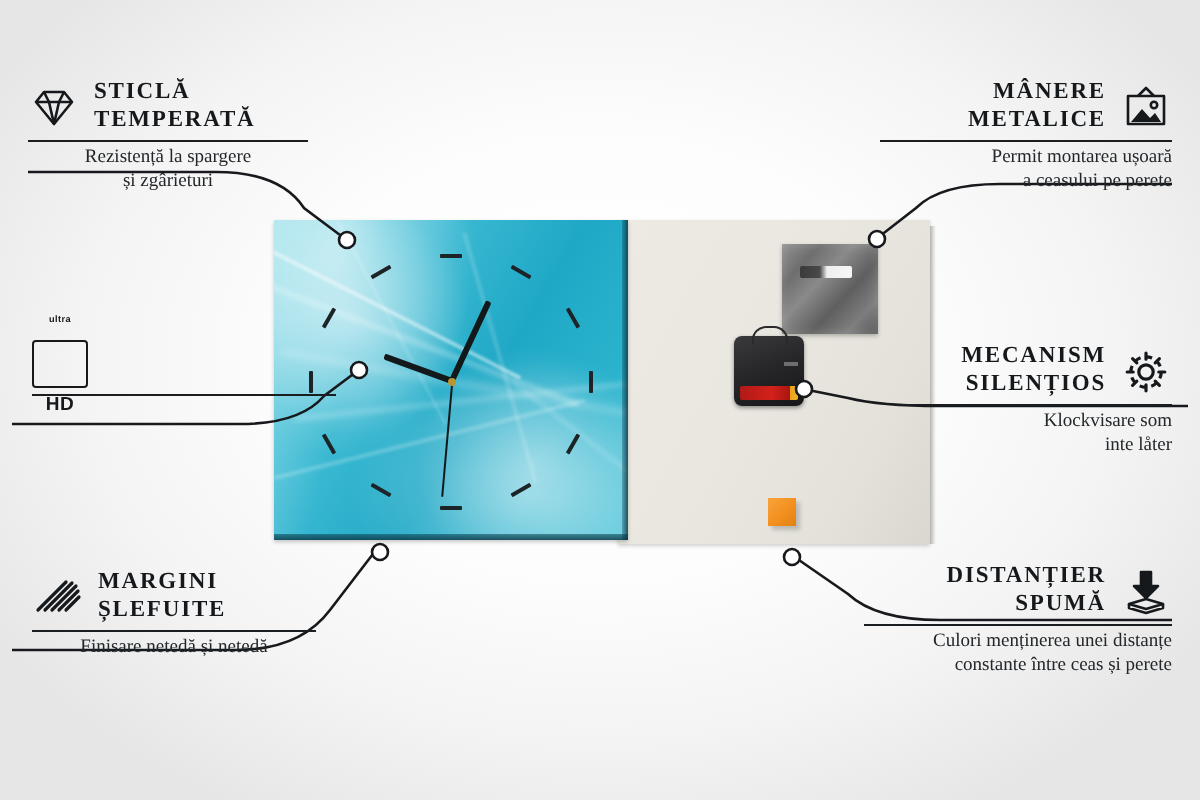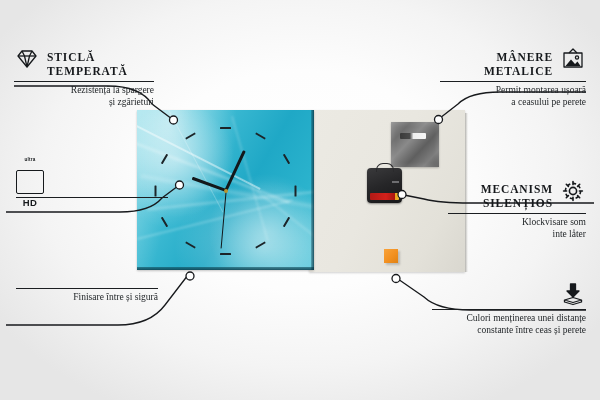--- a/index.html
+++ b/index.html
@@ -93,29 +93,29 @@
     background:#b8952f;left:86.5px;top:78.5px;z-index:6;}
 
   
   svg.leaders{position:absolute;left:0;top:0;width:600px;height:400px;pointer-events:none;}
 
   .callout{position:absolute;}
   .co-head{display:flex;align-items:center;gap:7px;}
   .co-title{
     font-family:"Liberation Serif", serif;font-weight:bold;
     font-size:11.5px;letter-spacing:.9px;color:#16191c;line-height:13.5px;
-    text-transform:uppercase;white-space:pre-line;margin-top:11px;
+    text-transform:uppercase;white-space:pre-line;
   }
   .rule{height:1.2px;background:#1b1e21;margin:3px 0 3px 0;}
   .co-sub{
     font-family:"Liberation Serif", serif;font-size:9.5px;line-height:11.5px;
     color:#23272a;white-space:pre-line;
   }
   .left .co-head{justify-content:flex-start;}
-  .left .co-sub{text-align:right;}
+  .left .co-sub{text-align:center;}
   .right .co-head{justify-content:flex-end;}
   .right .co-title{text-align:right;}
   .right .co-sub{text-align:right;}
 
   .ico{width:26px;height:24px;flex:0 0 26px;position:relative;}
   .ico svg{display:block;}
 
   .hdbox{
     width:26px;height:22px;border:1.4px solid #16191c;border-radius:2px;
     display:flex;flex-direction:column;align-items:center;justify-content:center;
@@ -224,22 +224,37 @@
         <span class="hdbox">
           <span class="u">ultra</span>
           <span class="h">HD</span>
         </span>
       </span>
     </div>
     <div class="rule"></div>
   </div>
 
   <div class="callout left" style="left:16px;top:285px;width:142px;">
-    <div class="rule"></div>
-    <div class="co-sub">Finisare între și sigură</div>
+    <div class="co-head">
+      <span class="ico">
+        <svg viewBox="0 0 26 24" width="26" height="24">
+          <g stroke="#16191c" stroke-width="1.6" stroke-linecap="round">
+            <line x1="3" y1="18" x2="17" y2="4"></line>
+            <line x1="6.5" y1="18" x2="20" y2="4.5"></line>
+            <line x1="10" y1="18" x2="22" y2="6"></line>
+            <line x1="13.5" y1="18" x2="23" y2="8.5"></line>
+            <line x1="17" y1="18" x2="23.5" y2="11.5"></line>
+          </g>
+        </svg>
+      </span>
+      <span class="co-title">MARGINI
+ȘLEFUITE</span>
+    </div>
+    <div class="rule"></div>
+    <div class="co-sub">Finisare netedă și netedă</div>
   </div>
 
   <div class="callout right" style="left:448px;top:172px;width:138px;">
     <div class="co-head">
       <span class="co-title">MECANISM
 SILENȚIOS</span>
       <span class="ico">
         <svg viewBox="0 0 26 24" width="26" height="24">
           <g fill="none" stroke="#16191c" stroke-width="1.6">
             <circle cx="13" cy="12" r="3.6"></circle>
@@ -271,20 +286,22 @@
         </svg>
       </span>
     </div>
     <div class="rule"></div>
     <div class="co-sub">Permit montarea ușoară
 a ceasului pe perete</div>
   </div>
 
   <div class="callout right" style="left:432px;top:282px;width:154px;">
     <div class="co-head">
+      <span class="co-title">DISTANȚIER
+SPUMĂ</span>
       <span class="ico">
         <svg viewBox="0 0 26 24" width="26" height="24">
           <g fill="none" stroke="#16191c" stroke-width="1.3" stroke-linejoin="round">
             <path d="M10.5,2 L15.5,2 L15.5,9 L19,9 L13,15 L7,9 L10.5,9 Z" fill="#16191c"></path>
             <path d="M13,15.5 L21.5,18 L13,20.5 L4.5,18 Z"></path>
             <path d="M4.5,18 L4.5,20 L13,22.5 L21.5,20 L21.5,18"></path>
           </g>
         </svg>
       </span>
     </div>

